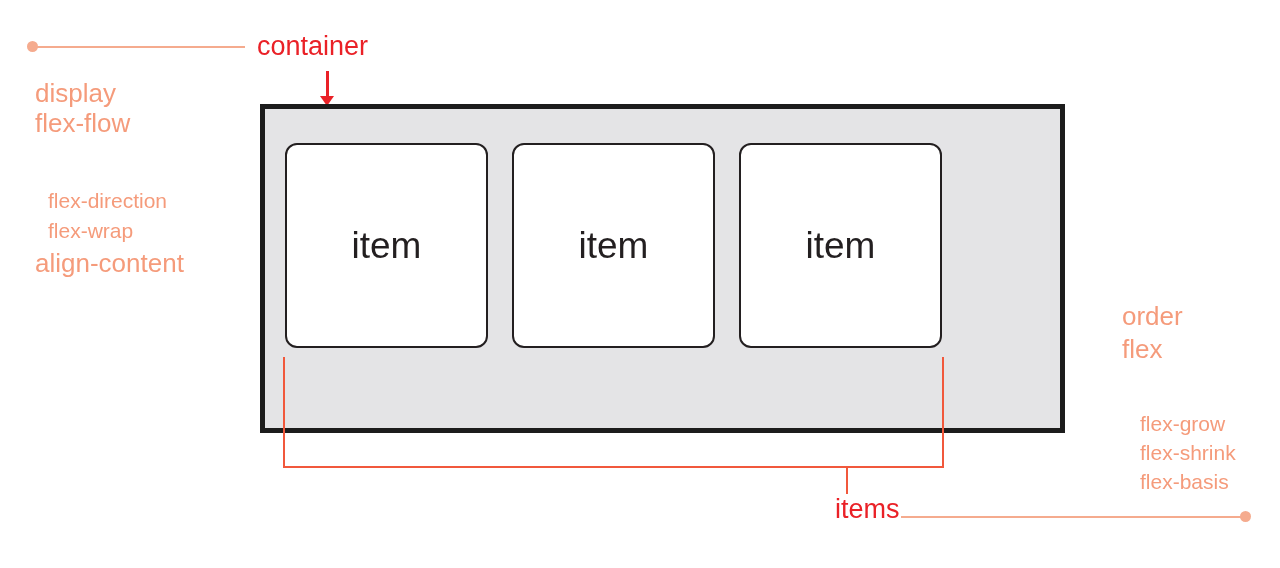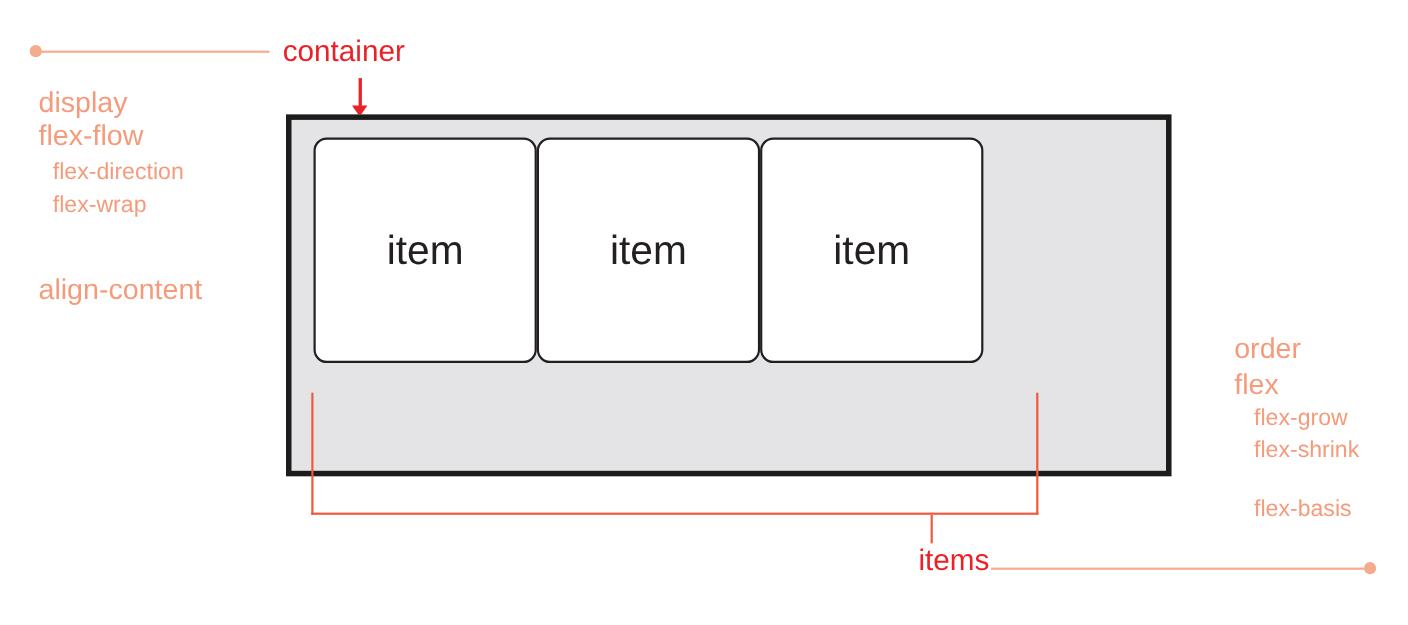--- a/index.html
+++ b/index.html
@@ -37,48 +37,48 @@
   
   .arrow-shaft{position:absolute;left:326px;top:71px;width:3px;height:26px;background:var(--label-red);}
   .arrow-head{position:absolute;left:320px;top:96px;width:0;height:0;
     border-left:7px solid transparent;border-right:7px solid transparent;
     border-top:10px solid var(--label-red);}
 
   
   .flex-container{
     position:absolute;left:260px;top:104px;width:805px;height:329px;
     background:var(--container-fill);border:5px solid var(--container-border);
-    display:flex;align-items:flex-start;padding:16px 0 0 20px;
+    display:flex;align-items:flex-start;padding:34px 0 0 20px;gap:24px;
   }
   .flex-item{
     width:203px;height:205px;background:#ffffff;
     border:2px solid var(--item-border);border-radius:12px;
     display:flex;align-items:center;justify-content:center;
     color:var(--item-text);font-size:37px;
   }
 
   
   .bracket{position:absolute;background:var(--bracket-red);z-index:5;}
   .bracket-v-left{left:283px;top:357px;width:2px;height:111px;}
   .bracket-v-right{left:942px;top:357px;width:2px;height:111px;}
   .bracket-h{left:283px;top:466px;width:661px;height:2px;}
   .bracket-stem{left:846px;top:468px;width:2px;height:26px;}
 
   
   .prop{position:absolute;color:var(--property-salmon);white-space:nowrap;}
   .prop.main{font-size:26px;}
-  .prop.sub{font-size:21px;}
+  .prop.sub{font-size:21px;margin-top:44px;}
   .lp.main{left:35px;}
   .lp.sub{left:48px;}
   .rp.main{left:1122px;}
   .rp.sub{left:1140px;}
   .lp1{top:78px;} .lp2{top:108px;} .lp3{top:145px;} .lp4{top:175px;}
   .lp5{top:204px;} .lp6{top:248px;} .lp7{top:274px;}
   .rp1{top:301px;} .rp2{top:334px;} .rp3{top:368px;} .rp4{top:397px;}
-  .rp5{top:451px;} .rp6{top:455px;}
+  .rp5{top:426px;} .rp6{top:455px;}
 </style>
 </head>
 <body>
 
 <div class="canvas">
 
   <div class="dot dot-left"></div>
   <div class="hline line-to-container"></div>
   <div class="red-label container-label">container</div>
   <div class="arrow-shaft"></div>

